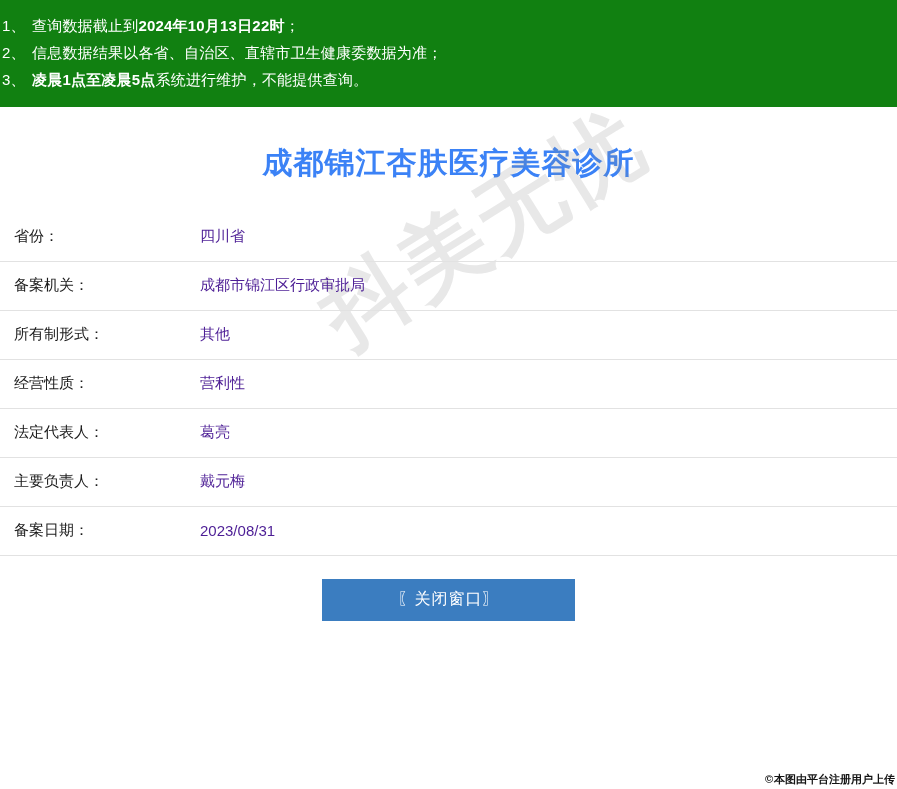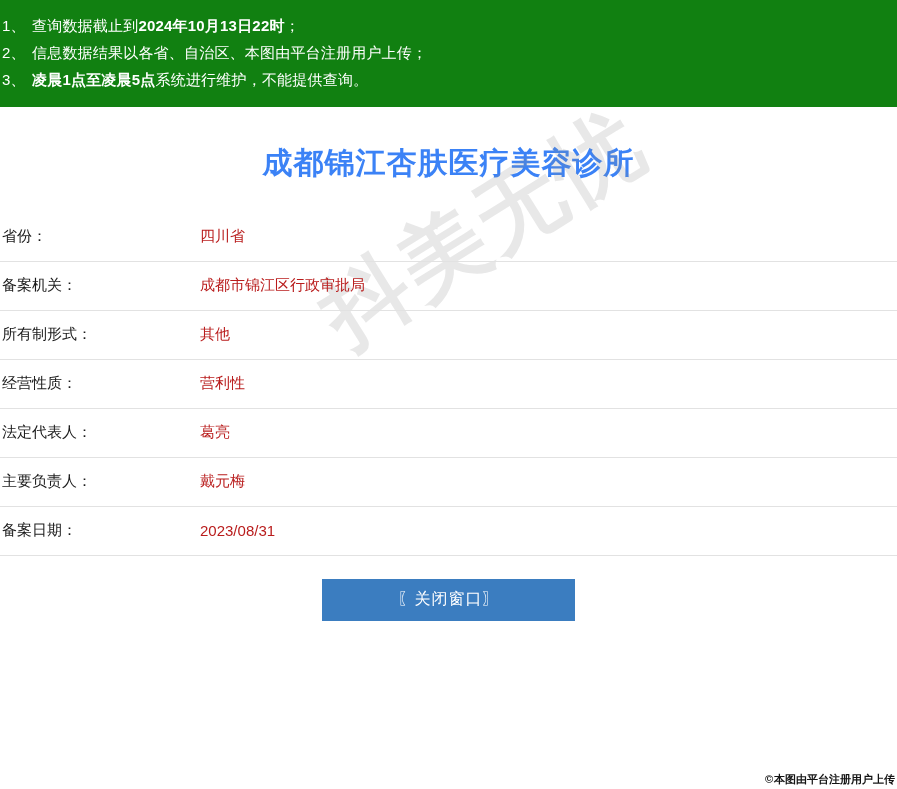--- a/index.html
+++ b/index.html
@@ -67,25 +67,25 @@
   }
   .info-table td {
     padding: 0;
     height: 49px;
     vertical-align: middle;
     font-size: 15px;
     color: #222;
   }
   .info-table td.label {
     width: 200px;
-    padding-left: 2px;
+    padding-left: 14px;
     color: #1a1a1a;
   }
   .info-table td.value {
-    color: #b91c1c;
+    color: #4c1d95;
     padding-left: 0px;
   }
 
   
   .watermark {
     position: absolute;
     left: 300px;
     top: 275px;
     font-size: 86px;
     font-weight: bold;
@@ -136,21 +136,21 @@
 <body>
 
 <div class="page">
 
   <div class="notice">
     <ol>
       <li>
         <span class="num">1、</span><span>查询数据截止到</span><span class="bold">2024年10月13日22时</span><span>；</span>
       </li>
       <li>
-        <span class="num">2、</span><span>信息数据结果以各省、自治区、本图由平台注册用户上传；</span>
+        <span class="num">2、</span><span>信息数据结果以各省、自治区、直辖市卫生健康委数据为准；</span>
       </li>
       <li>
         <span class="num">3、</span><span class="bold">凌晨1点至凌晨5点</span><span>系统进行维护，不能提供查询。</span>
       </li>
     </ol>
   </div>
 
   <div class="title">成都锦江杏肤医疗美容诊所</div>
 
   <div class="watermark">抖美无忧</div>

